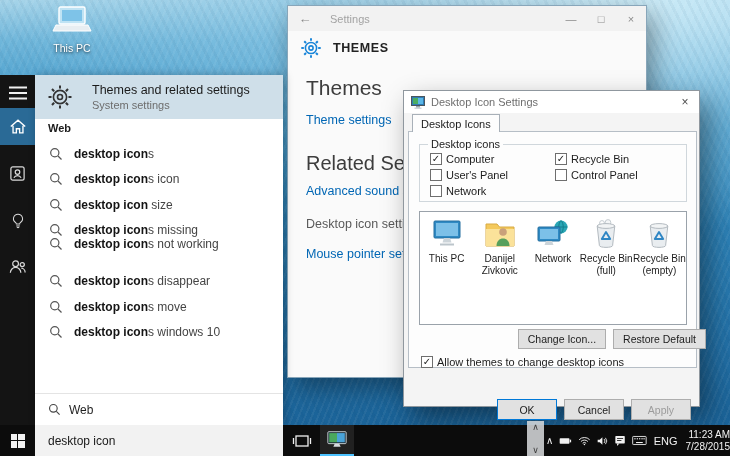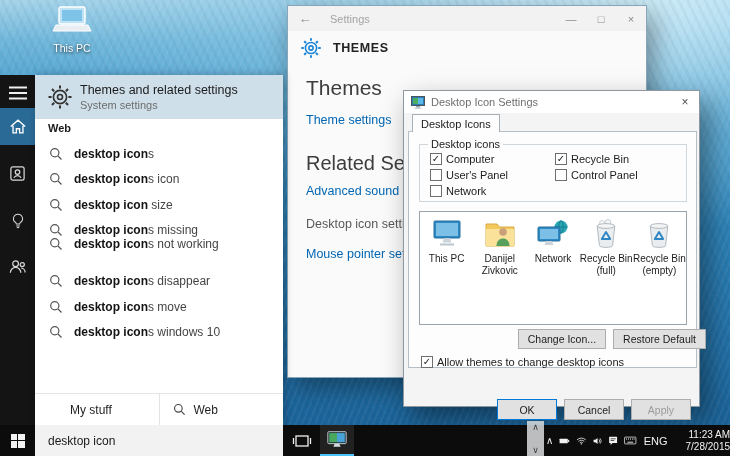--- a/index.html
+++ b/index.html
@@ -62,21 +62,21 @@
   .btn-ok{border:1px solid #0078d7}
   .btn-disabled{color:#9c9c9c}
 
   
   .rail{left:0;top:75px;width:35px;height:350px;background:#141414;z-index:3}
   .rail .ric{position:absolute;left:0;width:35px;display:flex;justify-content:center;color:#e6e6e6}
   .rail .home{background:#2a6a96;height:37px;align-items:center}
   .panel{left:35px;top:75px;width:248px;height:350px;background:#fff;z-index:3;box-shadow:2px 0 8px rgba(0,0,0,.25)}
   .topresult{position:absolute;left:0;top:0;width:100%;height:44px;background:#cfdfe9;display:flex;align-items:center}
   .topresult .gear{margin-left:12px;color:#333}
-  .tr-text{margin-left:7px}
+  .tr-text{margin-left:19px}
   .tr-title{font-size:12.5px;color:#1b1b1b}
   .tr-sub{font-size:11px;color:#6d6d6d;margin-top:2px}
   .webhdr{position:absolute;left:13px;top:47px;font-size:11px;font-weight:bold;color:#1b1b1b}
   .sug{position:absolute;left:0;width:100%;height:24px;display:flex;align-items:center}
   .sug svg{margin-left:14px;color:#555}
   .sug .txt{margin-left:11px;font-size:12px;color:#444}
   .sug .txt b{font-weight:bold;color:#141414}
   .footer{position:absolute;left:0;top:318px;width:100%;height:32px;border-top:1px solid #e4e4e4;display:flex}
   .fbtn{flex:1;display:flex;align-items:center;font-size:12px;color:#1f1f1f}
   .fbtn + .fbtn{border-left:1px solid #e4e4e4}
@@ -91,21 +91,21 @@
   .winflag span{background:#f2f2f2}
   .winflag.blue span{background:#1779c4}
   .tbtn{position:absolute;top:0;height:31px;display:flex;align-items:center;justify-content:center;color:#f0f0f0}
   .taskview{left:286px;width:32px}
   .appbtn{left:320px;width:34px;background:rgba(255,255,255,.09);border-bottom:2px solid #4cc2ff}
   .scrollart{left:527px;top:421px;width:17px;height:35px;background:rgba(212,214,216,.88);z-index:6;
              display:flex;flex-direction:column;justify-content:space-between;align-items:center;
              font-size:9px;color:#3c3c3c;padding:1px 0}
   .tray{position:absolute;left:546px;top:0;width:184px;height:31px;display:flex;align-items:center;gap:6px;color:#f2f2f2}
   .tray .eng{font-size:11px;margin-left:1px}
-  .clock{text-align:right;font-size:10px;line-height:12px;margin-left:12px;width:52px}
+  .clock{text-align:right;font-size:10px;line-height:12px;margin-left:2px;width:52px}
 </style>
 </head>
 <body>
 
 <div class="screen">
 
   <div class="abs wallpaper"></div>
 
   <div class="abs thispc">
     <svg width="40" height="30" viewBox="0 0 40 30">
@@ -378,29 +378,20 @@
     <div class="sug" style="top:245px">
         <svg width="14" height="14" viewBox="0 0 15 15">
           <circle cx="6.2" cy="6.2" r="4.4" fill="none" stroke="currentColor" stroke-width="1.3"></circle>
           <line x1="9.6" y1="9.6" x2="13.4" y2="13.4" stroke="currentColor" stroke-width="1.3"></line>
         </svg>
         <span class="txt"><b>desktop icon</b><span>s windows 10</span></span>
       </div>
 
     <div class="footer">
       <div class="fbtn">
-        <span class="ic winflag blue">
-            <span></span>
-            <span></span>
-            <span></span>
-            <span></span>
-          </span>
-        <span>My stuff</span>
-      </div>
-      <div class="fbtn">
         <span class="ic">
             <svg width="13" height="13" viewBox="0 0 15 15">
               <circle cx="6.2" cy="6.2" r="4.4" fill="none" stroke="#444" stroke-width="1.3"></circle>
               <line x1="9.6" y1="9.6" x2="13.4" y2="13.4" stroke="#444" stroke-width="1.3"></line>
             </svg>
           </span>
         <span>Web</span>
       </div>
     </div>
   </div>

